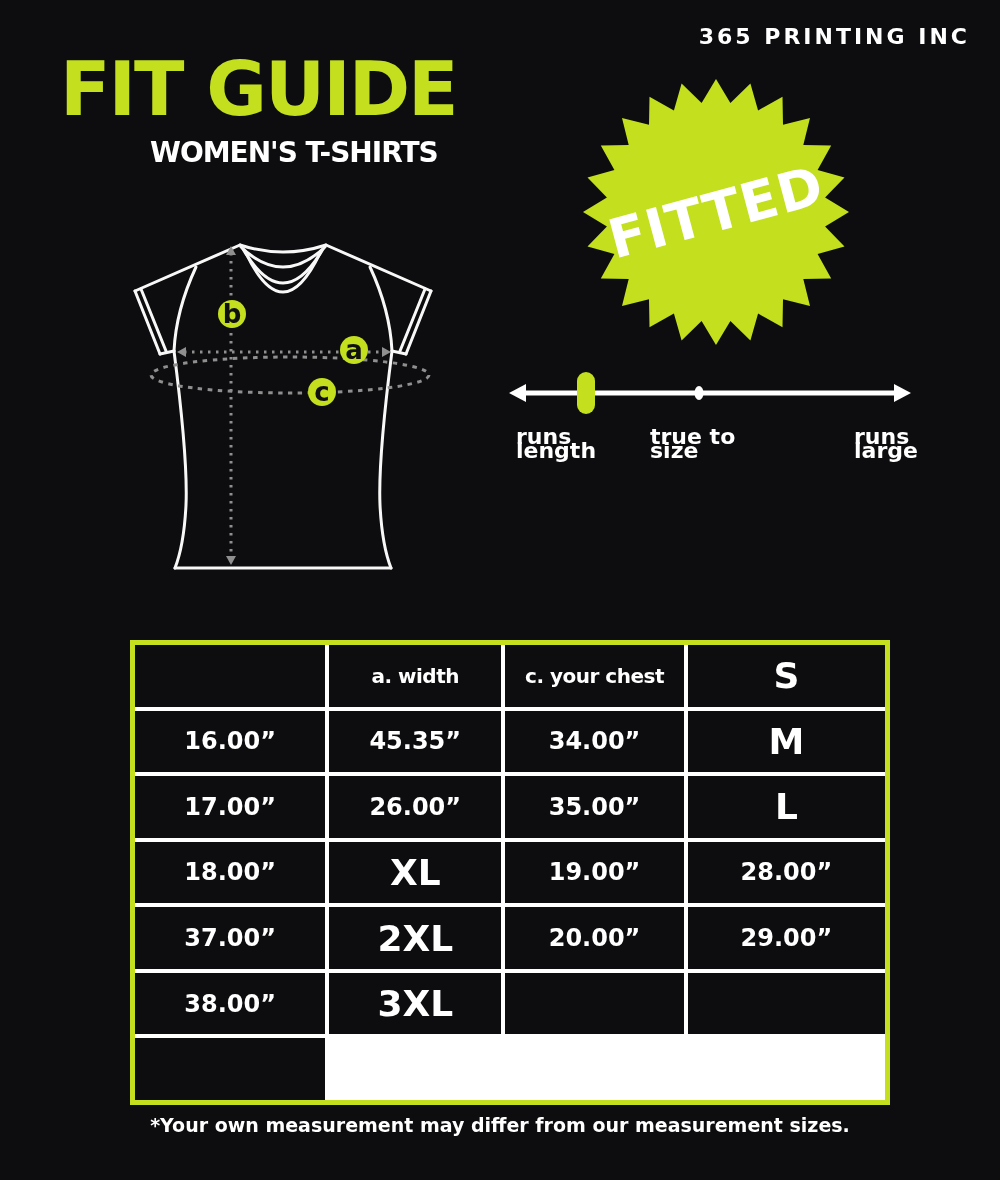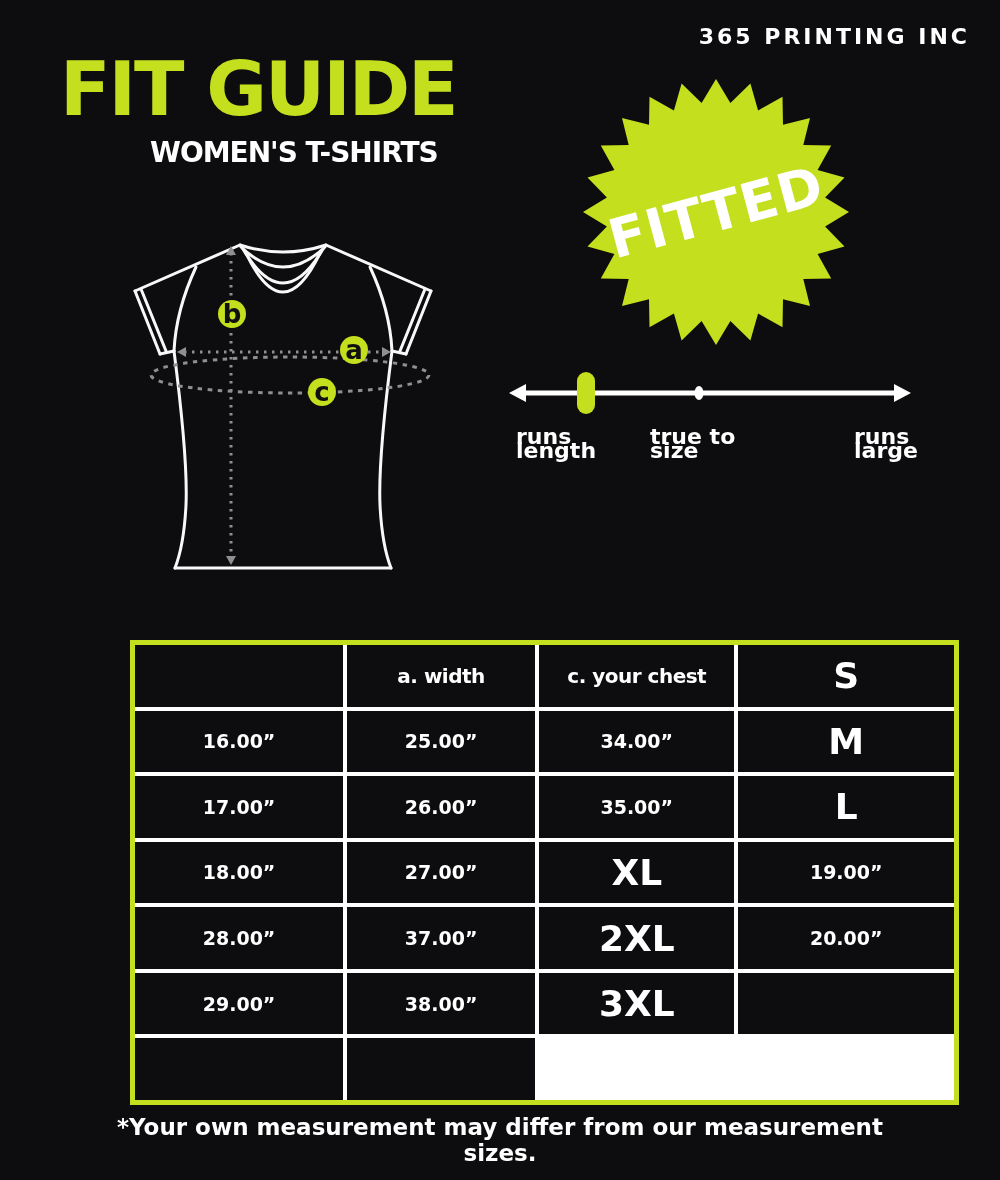--- a/index.html
+++ b/index.html
@@ -38,30 +38,30 @@
   .scale{position:absolute;left:490px;top:350px;width:440px;height:70px;}
   .scale .bar{stroke:#fff;stroke-width:5;}
   .scale .ah{fill:#fff;}
   .scale .marker{fill:var(--green);}
   .scale .mid{fill:#fff;}
   .slabel{position:absolute;top:430px;font-size:22px;line-height:14px;color:var(--ink);}
   .sl1{left:516px;text-align:left;}
   .sl2{left:650px;width:110px;text-align:left;}
   .sl3{left:854px;text-align:left;}
   .size-table{
-    position:absolute;left:130px;top:640px;width:829px;height:465px;
+    position:absolute;left:130px;top:640px;width:760px;height:465px;
     display:grid;grid-template-columns:196fr 177fr 184fr 203fr;grid-template-rows:repeat(7,1fr);
     gap:4px;background:#fff;border:5px solid var(--green);box-sizing:border-box;
   }
   .cell{background:var(--bg);display:flex;align-items:center;justify-content:center;}
   .cell.th{font-size:20px;letter-spacing:-0.5px;}
   .cell.size{font-size:36px;}
-  .cell.val{font-size:19px;}
+  .cell.val{font-size:24px;}
   .footnote{
-    position:absolute;left:80px;top:1114px;width:840px;text-align:center;font-size:23px;color:var(--ink);
+    position:absolute;left:80px;top:1114px;width:840px;text-align:center;font-size:19px;color:var(--ink);
   }
 </style>
 </head>
 <body>
 
 <div class="page">
 
   <div class="brand">365 PRINTING INC</div>
   <h1 class="title">FIT GUIDE</h1>
   <div class="subtitle">WOMEN'S T-SHIRTS</div>
@@ -145,31 +145,30 @@
     <div>large</div>
   </div>
 
   <div class="size-table">
     <div class="cell th"></div>
     <div class="cell th">a. width</div>
     <div class="cell th">c. your chest</div>
 
     <div class="cell size">S</div>
     <div class="cell val">16.00”</div>
-    <div class="cell val">25.00”</div>
+    <div class="cell val">45.35”</div>
     <div class="cell val">34.00”</div>
 
     <div class="cell size">M</div>
     <div class="cell val">17.00”</div>
     <div class="cell val">26.00”</div>
     <div class="cell val">35.00”</div>
 
     <div class="cell size">L</div>
     <div class="cell val">18.00”</div>
-    <div class="cell val">27.00”</div>
 
     <div class="cell size">XL</div>
     <div class="cell val">19.00”</div>
     <div class="cell val">28.00”</div>
     <div class="cell val">37.00”</div>
 
     <div class="cell size">2XL</div>
     <div class="cell val">20.00”</div>
     <div class="cell val">29.00”</div>
     <div class="cell val">38.00”</div>

